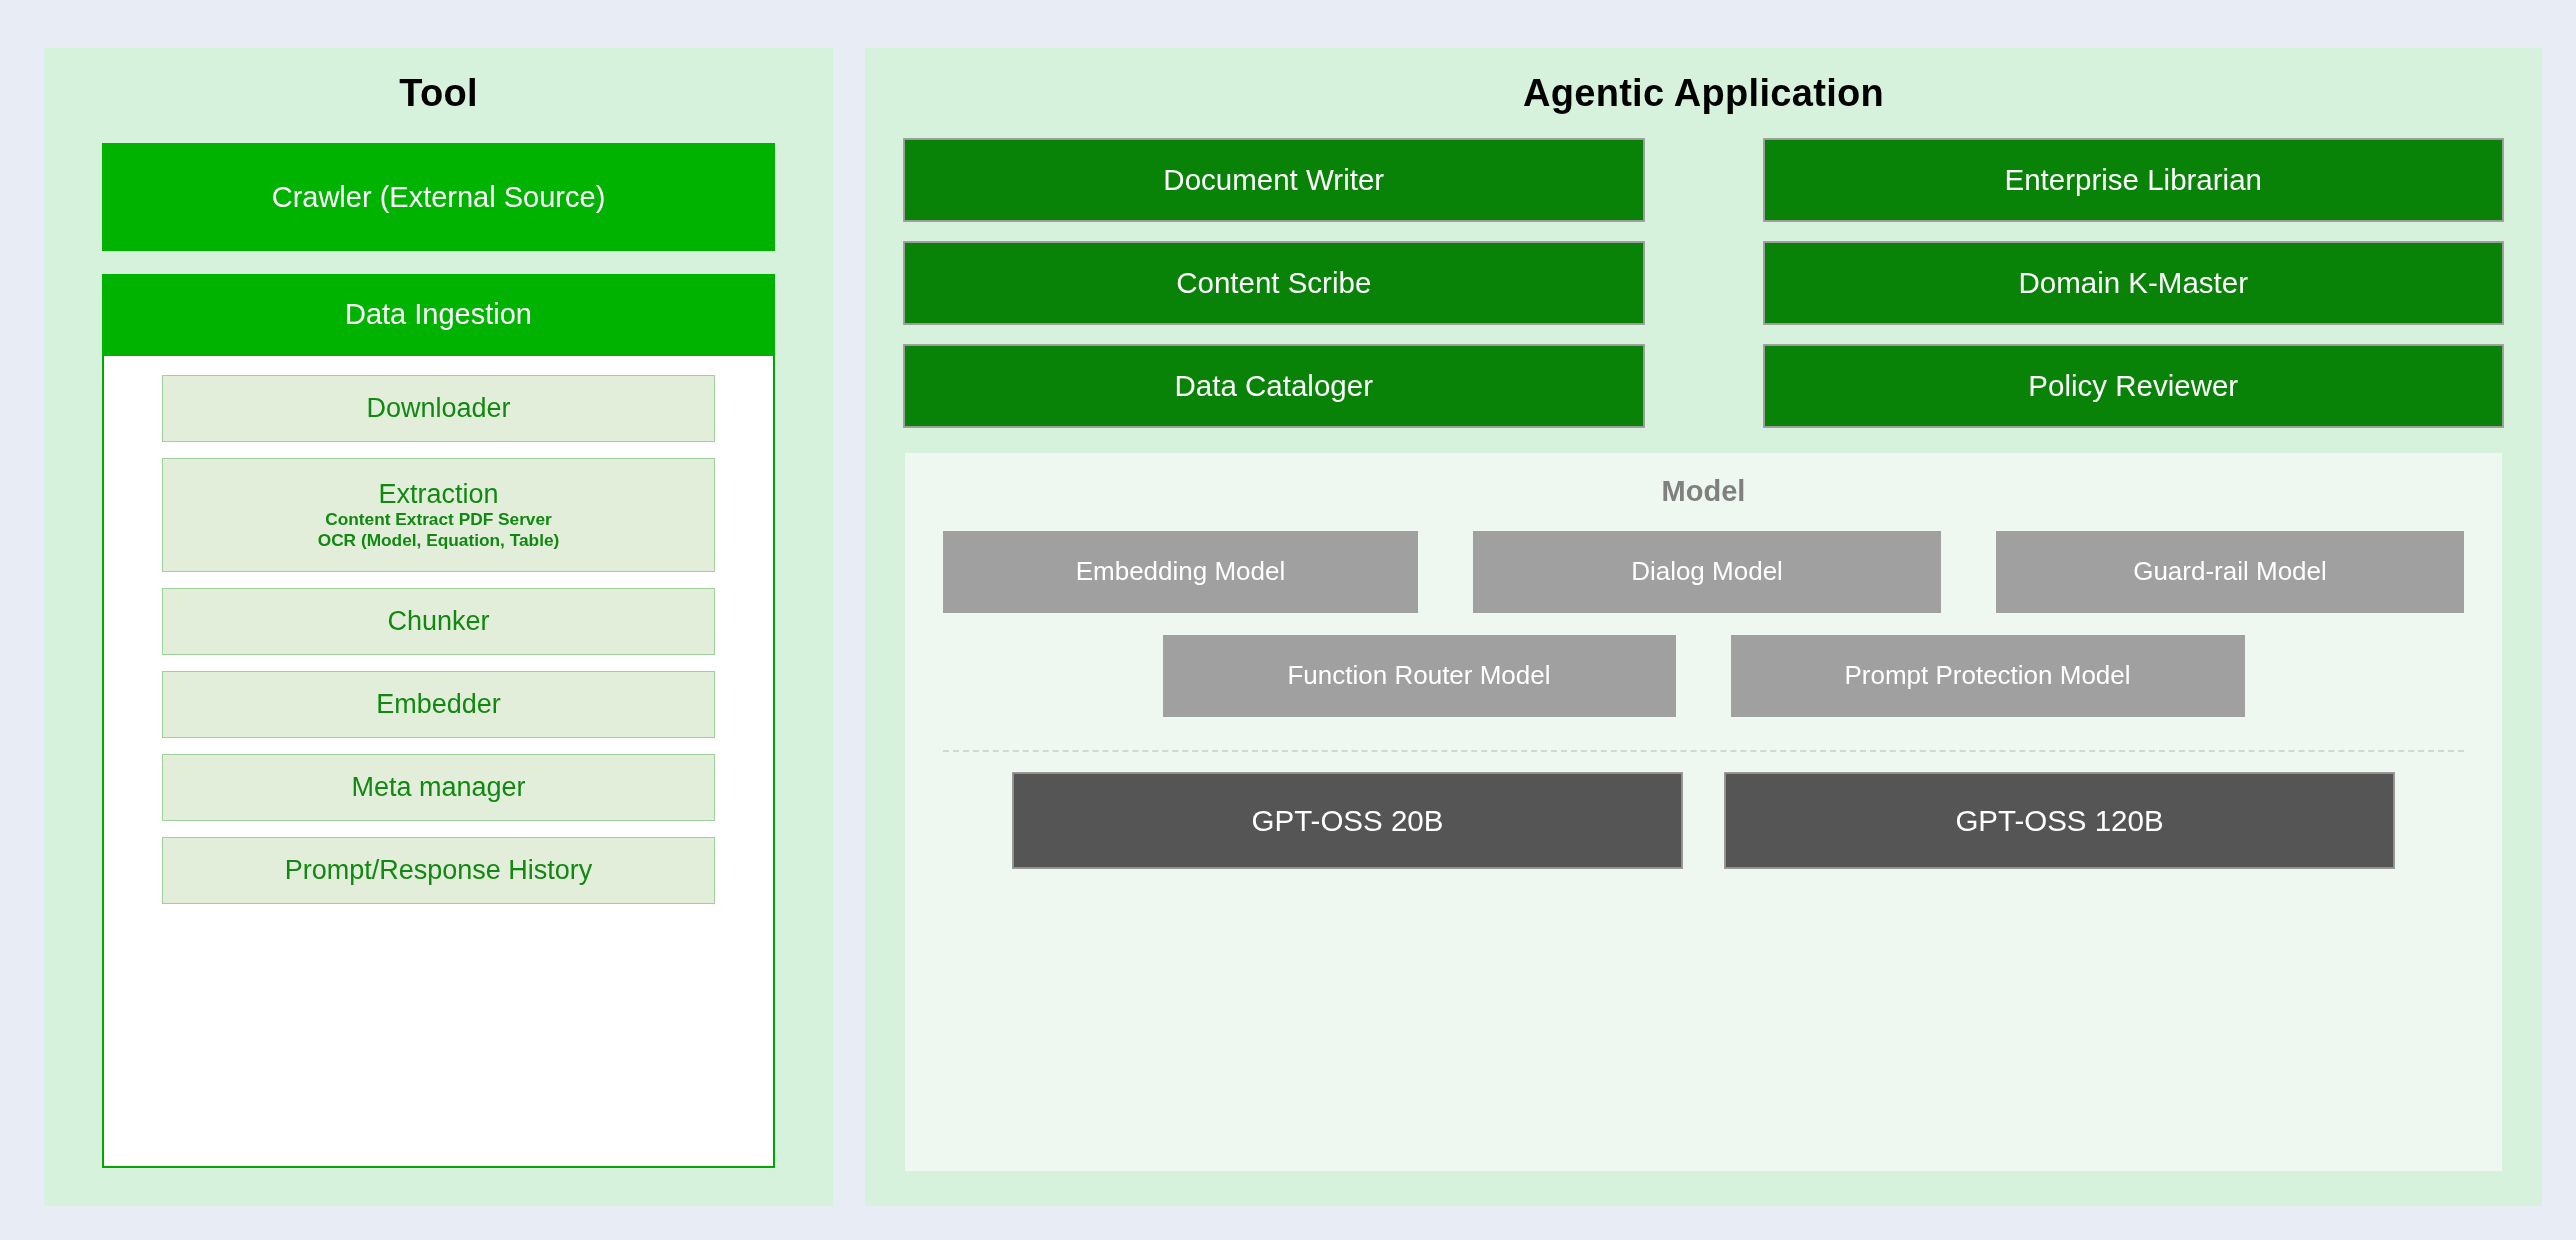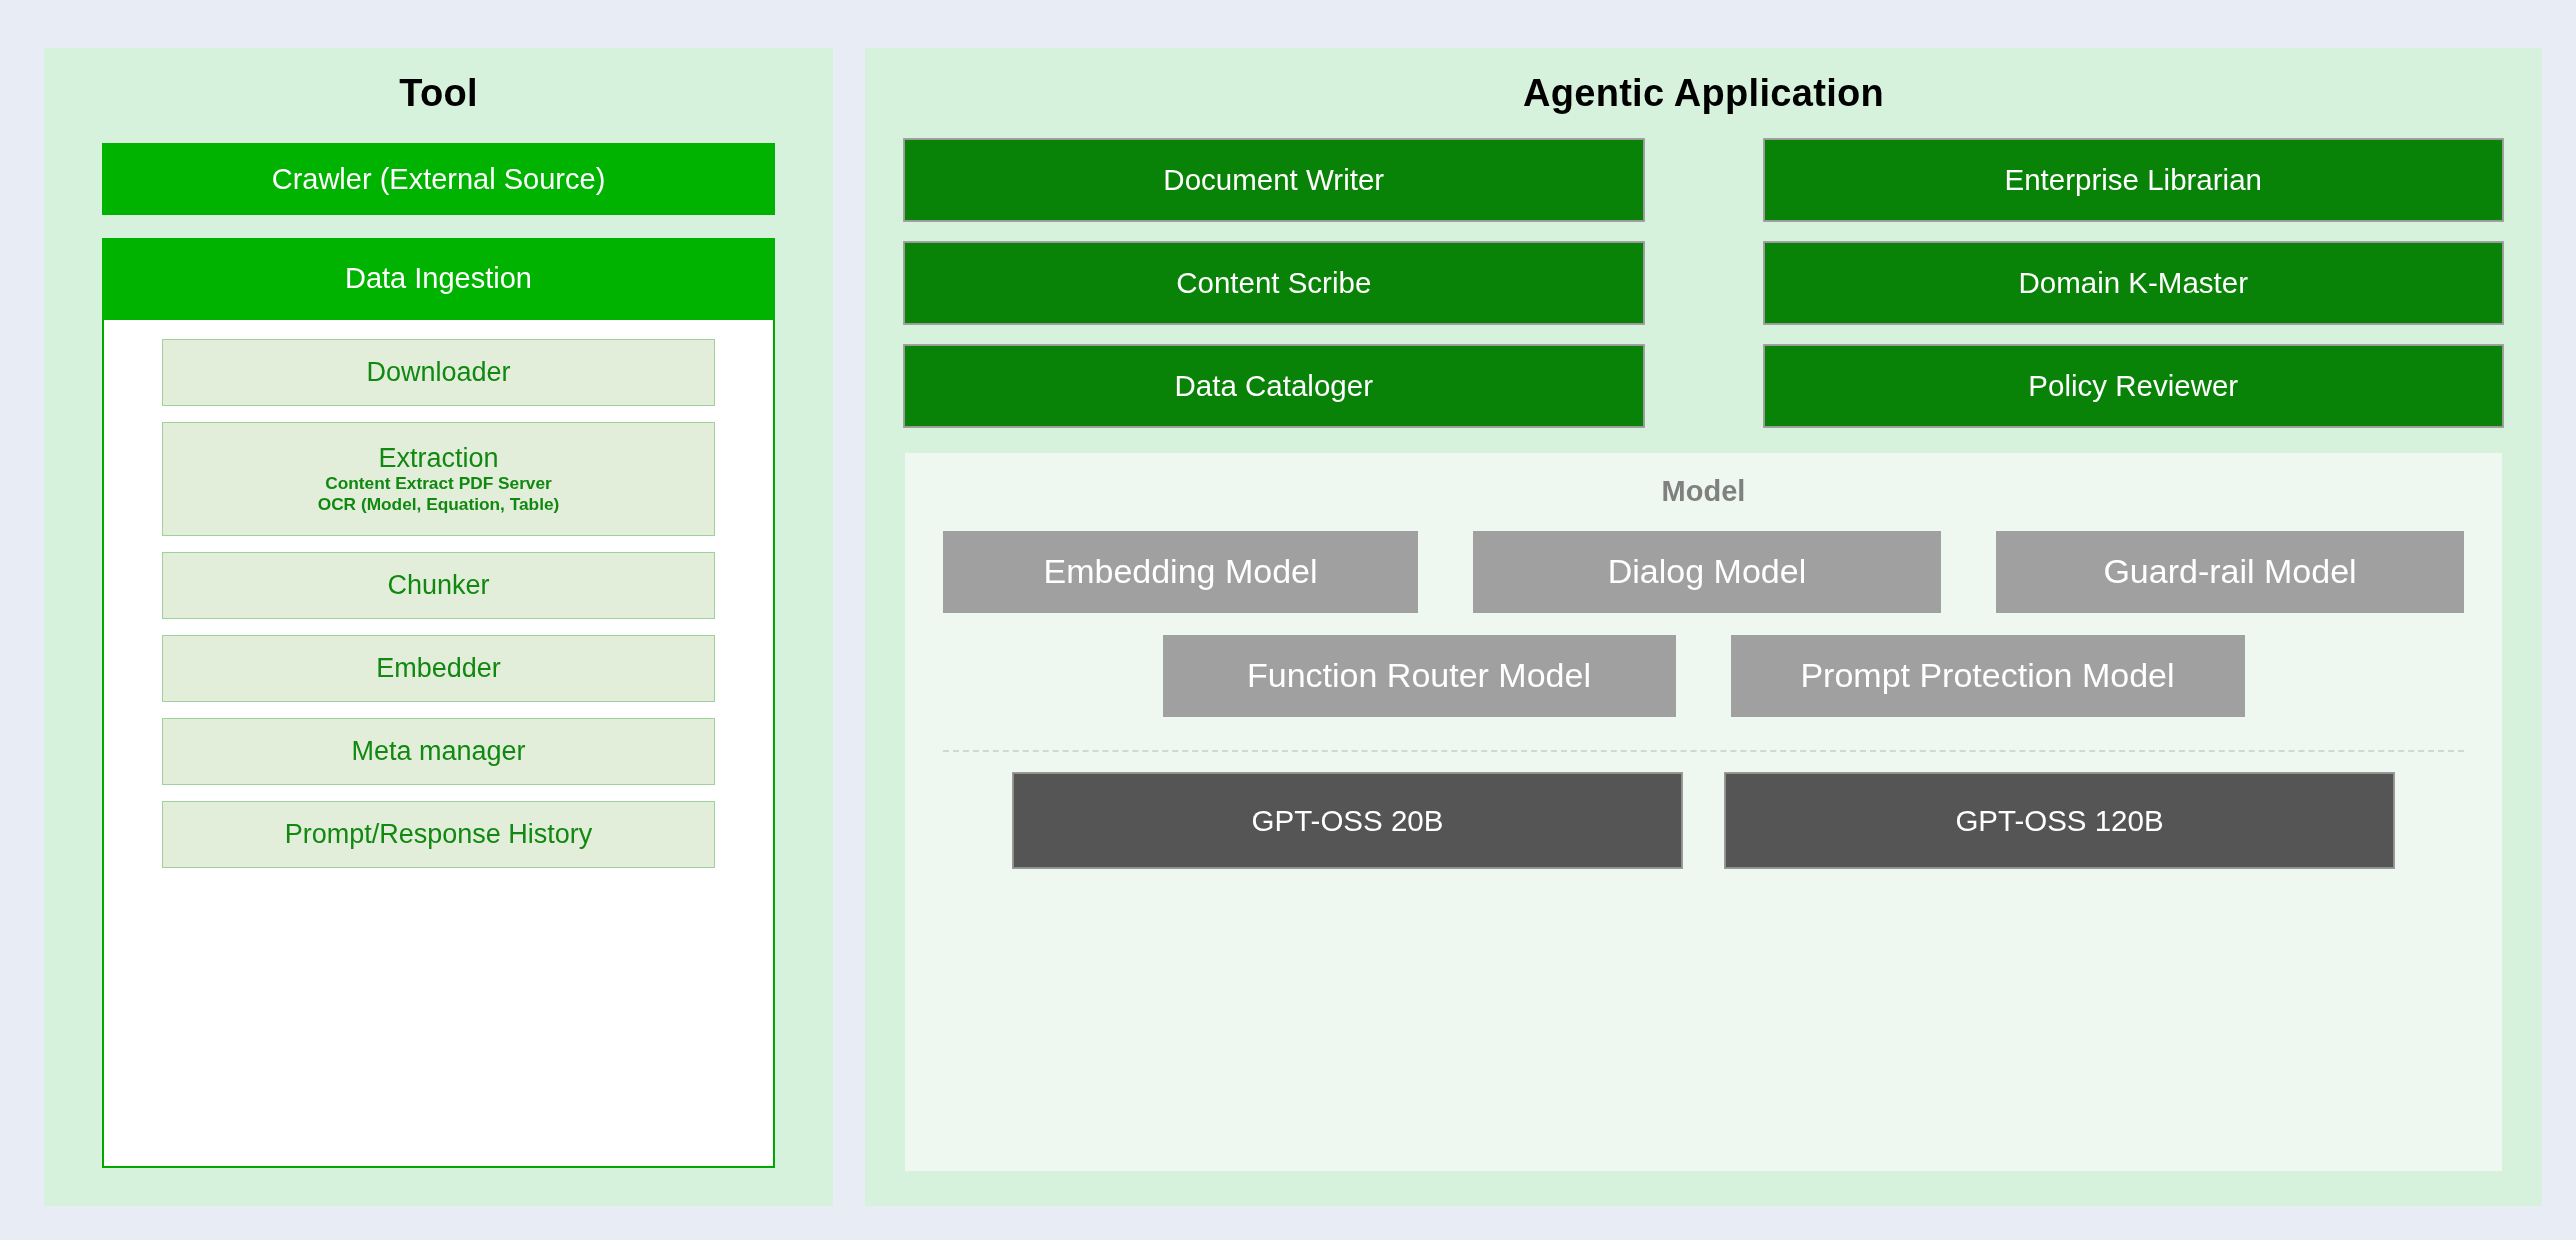--- a/index.html
+++ b/index.html
@@ -60,21 +60,21 @@
     background: #00b300;
     color: #ffffff;
     font-size: 29px;
     text-align: center;
     display: flex;
     align-items: center;
     justify-content: center;
     box-sizing: border-box;
   }
   .crawler-bar {
-    height: 72px;
+    height: 108px;
     margin-bottom: 22.5px;
   }
   .ingestion-header {
     height: 82px;
   }
 
   
   .ingestion-body {
     background: #ffffff;
     border: 2.6px solid #00a800;
@@ -154,21 +154,21 @@
   .model-row {
     display: flex;
     justify-content: center;
     gap: 55px;
     margin-bottom: 22px;
   }
   .model-box {
     background: #a0a0a0;
     color: #ffffff;
     height: 82px;
-    font-size: 34px;
+    font-size: 26px;
     display: flex;
     align-items: center;
     justify-content: center;
     text-align: center;
     box-sizing: border-box;
     padding: 0 16.7px;
   }
   .mb-w-1 { width: 475px; }
   .mb-w-2 { width: 468px; }
   .mb-w-3 { width: 468px; }

